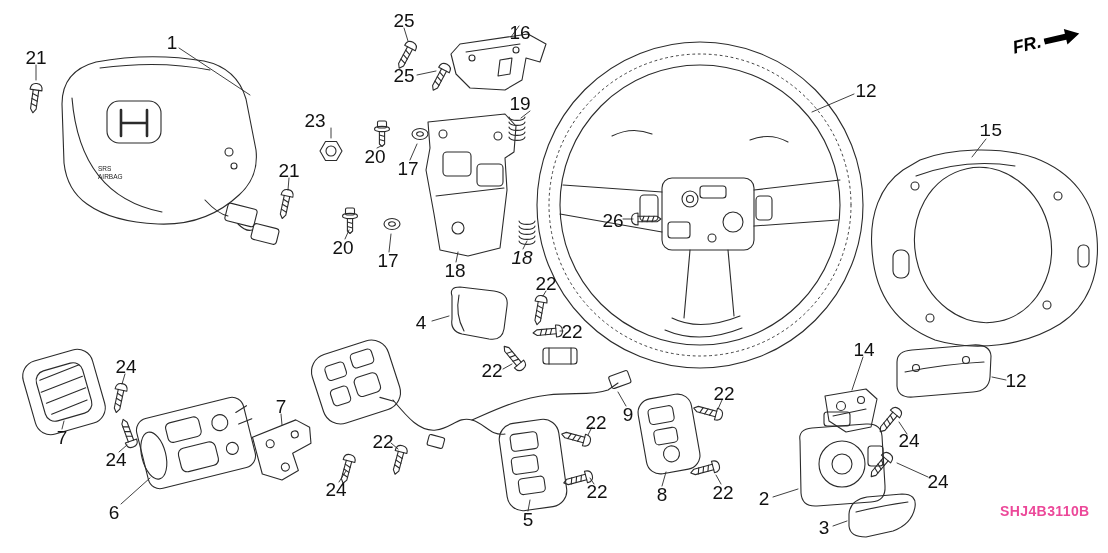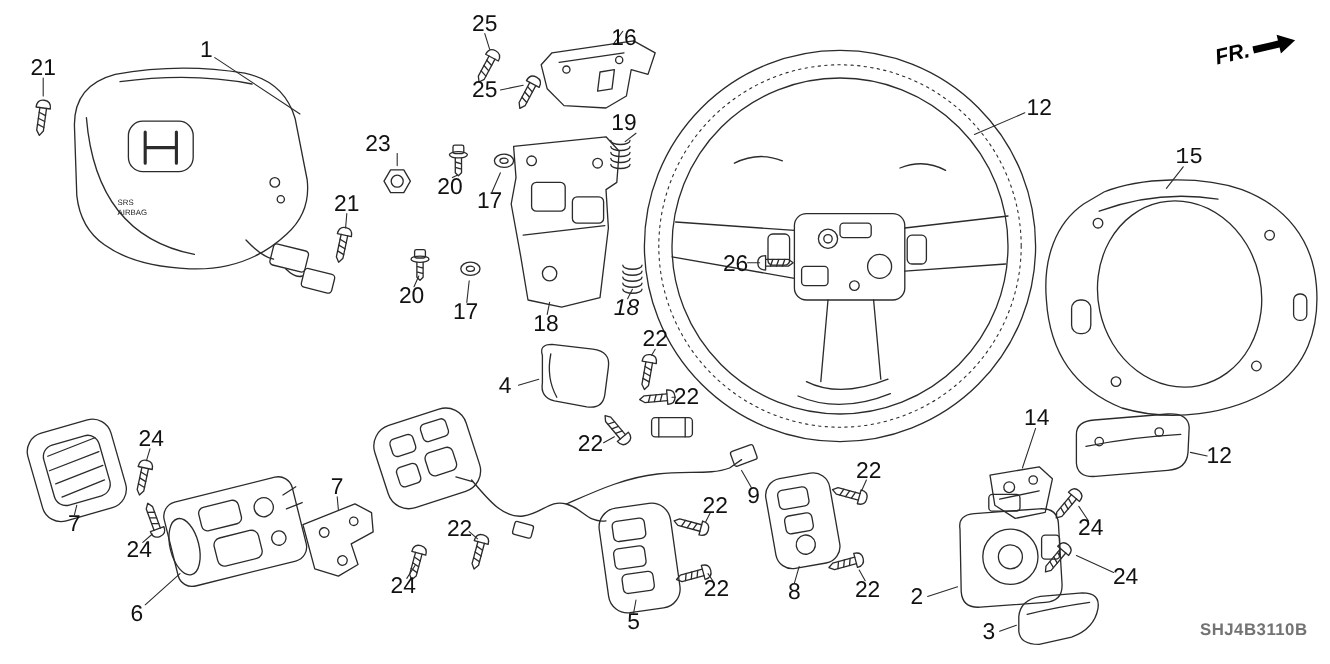--- a/index.html
+++ b/index.html
@@ -14,22 +14,22 @@
     position:absolute; transform:translate(-50%,-50%);
     font-size:19px; line-height:1; color:#111; user-select:none; white-space:nowrap;
   }
   .fr {
     position:absolute; left:1012px; top:30px; transform:rotate(-13deg);
     display:flex; align-items:center; gap:3px;
     font-weight:bold; font-style:italic; font-size:18px; color:#000;
   }
   .fr svg polygon { fill:#000; stroke:none; }
   .code {
-    position:absolute; left:1000px; top:516px;
-    font-weight:bold; font-size:14px; letter-spacing:.4px; color:#737373;
+    position:absolute; left:1000px; top:503px;
+    font-weight:bold; font-size:14px; letter-spacing:.4px; color:#ec4899;
   }
 </style>
 </head>
 <body>
 
 <div class="stage">
 
   <svg class="art" width="1108" height="553" viewBox="0 0 1108 553" stroke="#2b2b2b" fill="none" stroke-width="1.1" stroke-linecap="round" stroke-linejoin="round">
 
     <defs>

